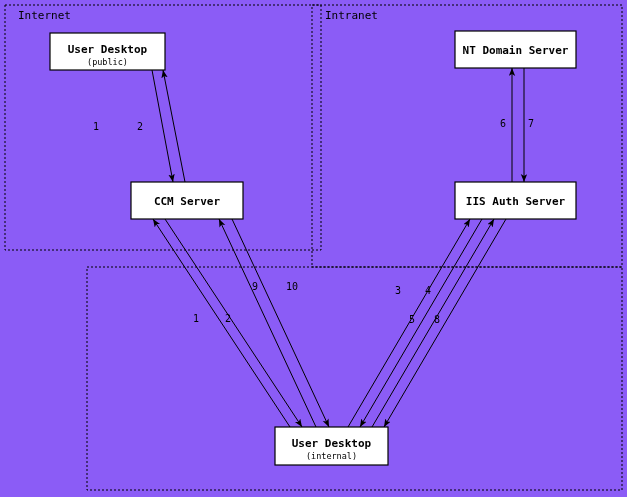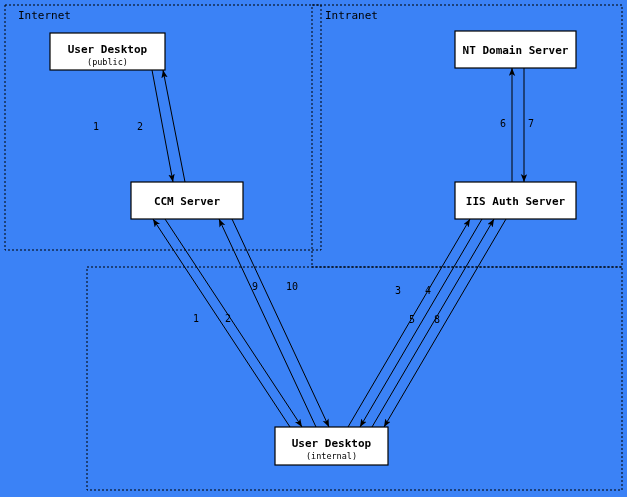--- a/index.html
+++ b/index.html
@@ -7,21 +7,21 @@
     padding: 0;
     background: #ffffff;
   }
   body {
     font-family: "DejaVu Sans Mono", monospace;
   }
   #diagram-root {
     position: relative;
     width: 627px;
     height: 497px;
-    background: #3b82f6;
+    background: #8b5cf6;
     overflow: hidden;
   }
   svg#diagram-svg {
     position: absolute;
     left: 0;
     top: 0;
     width: 627px;
     height: 497px;
   }
   .zone-label {

